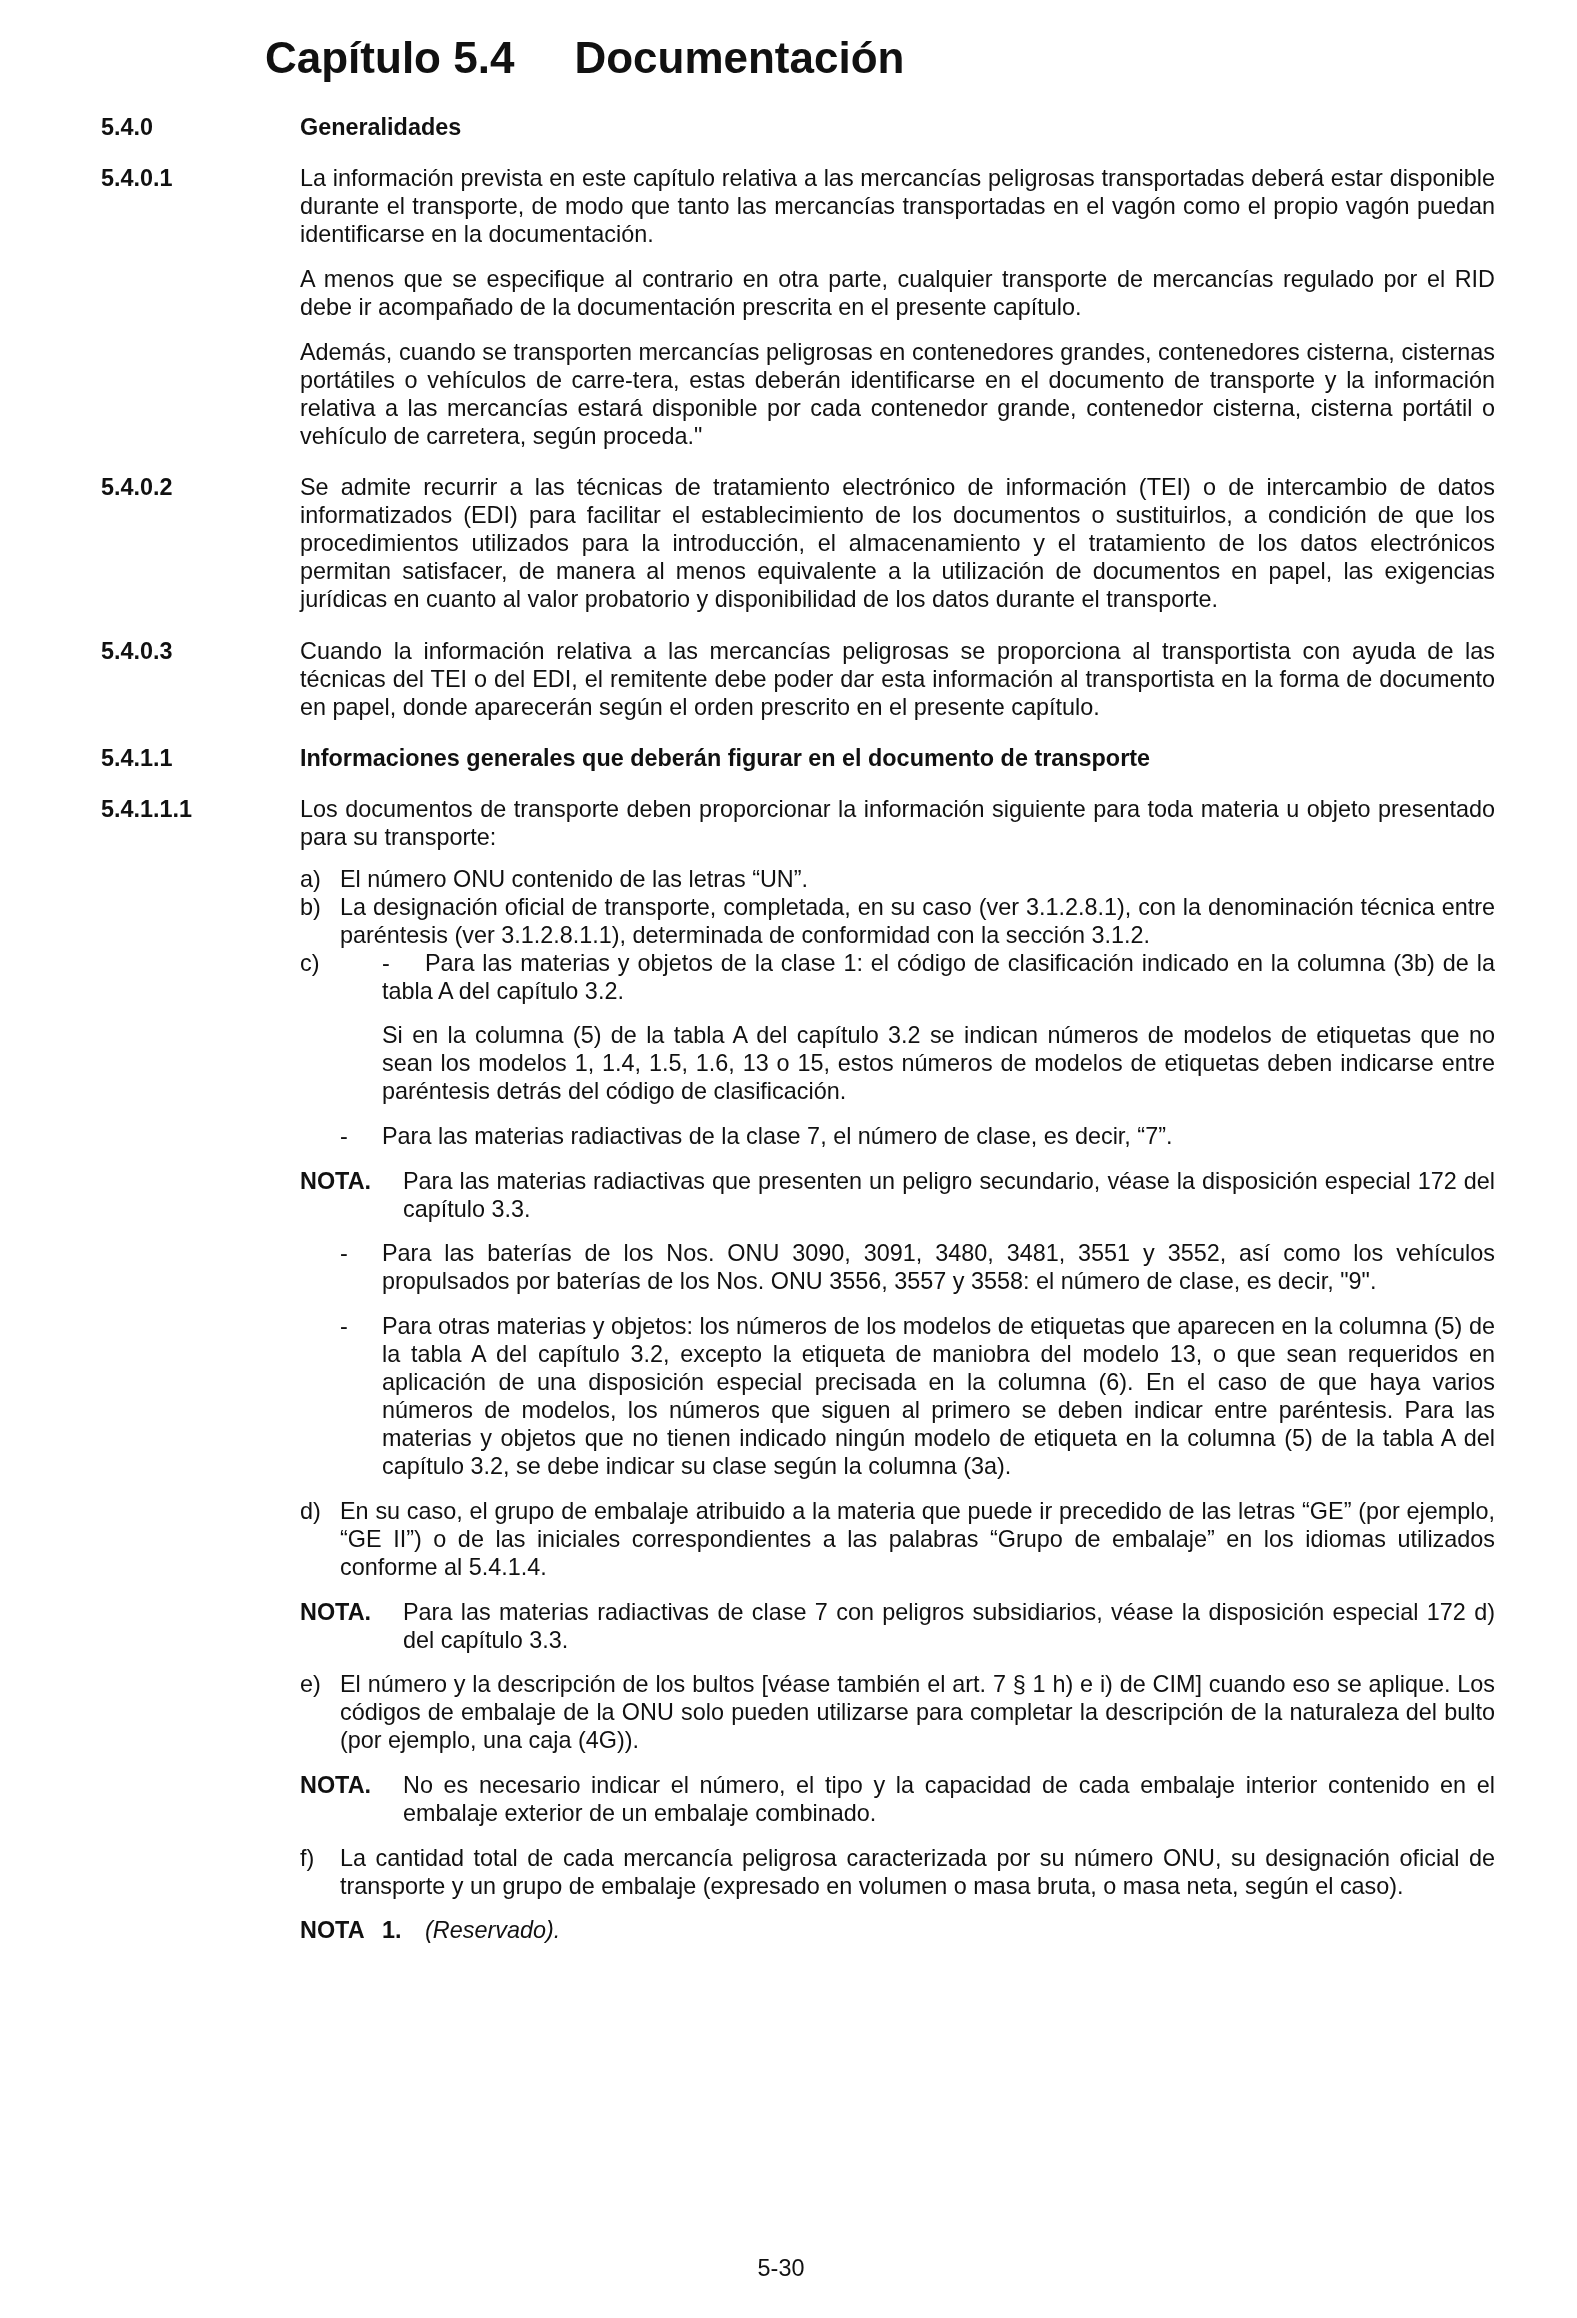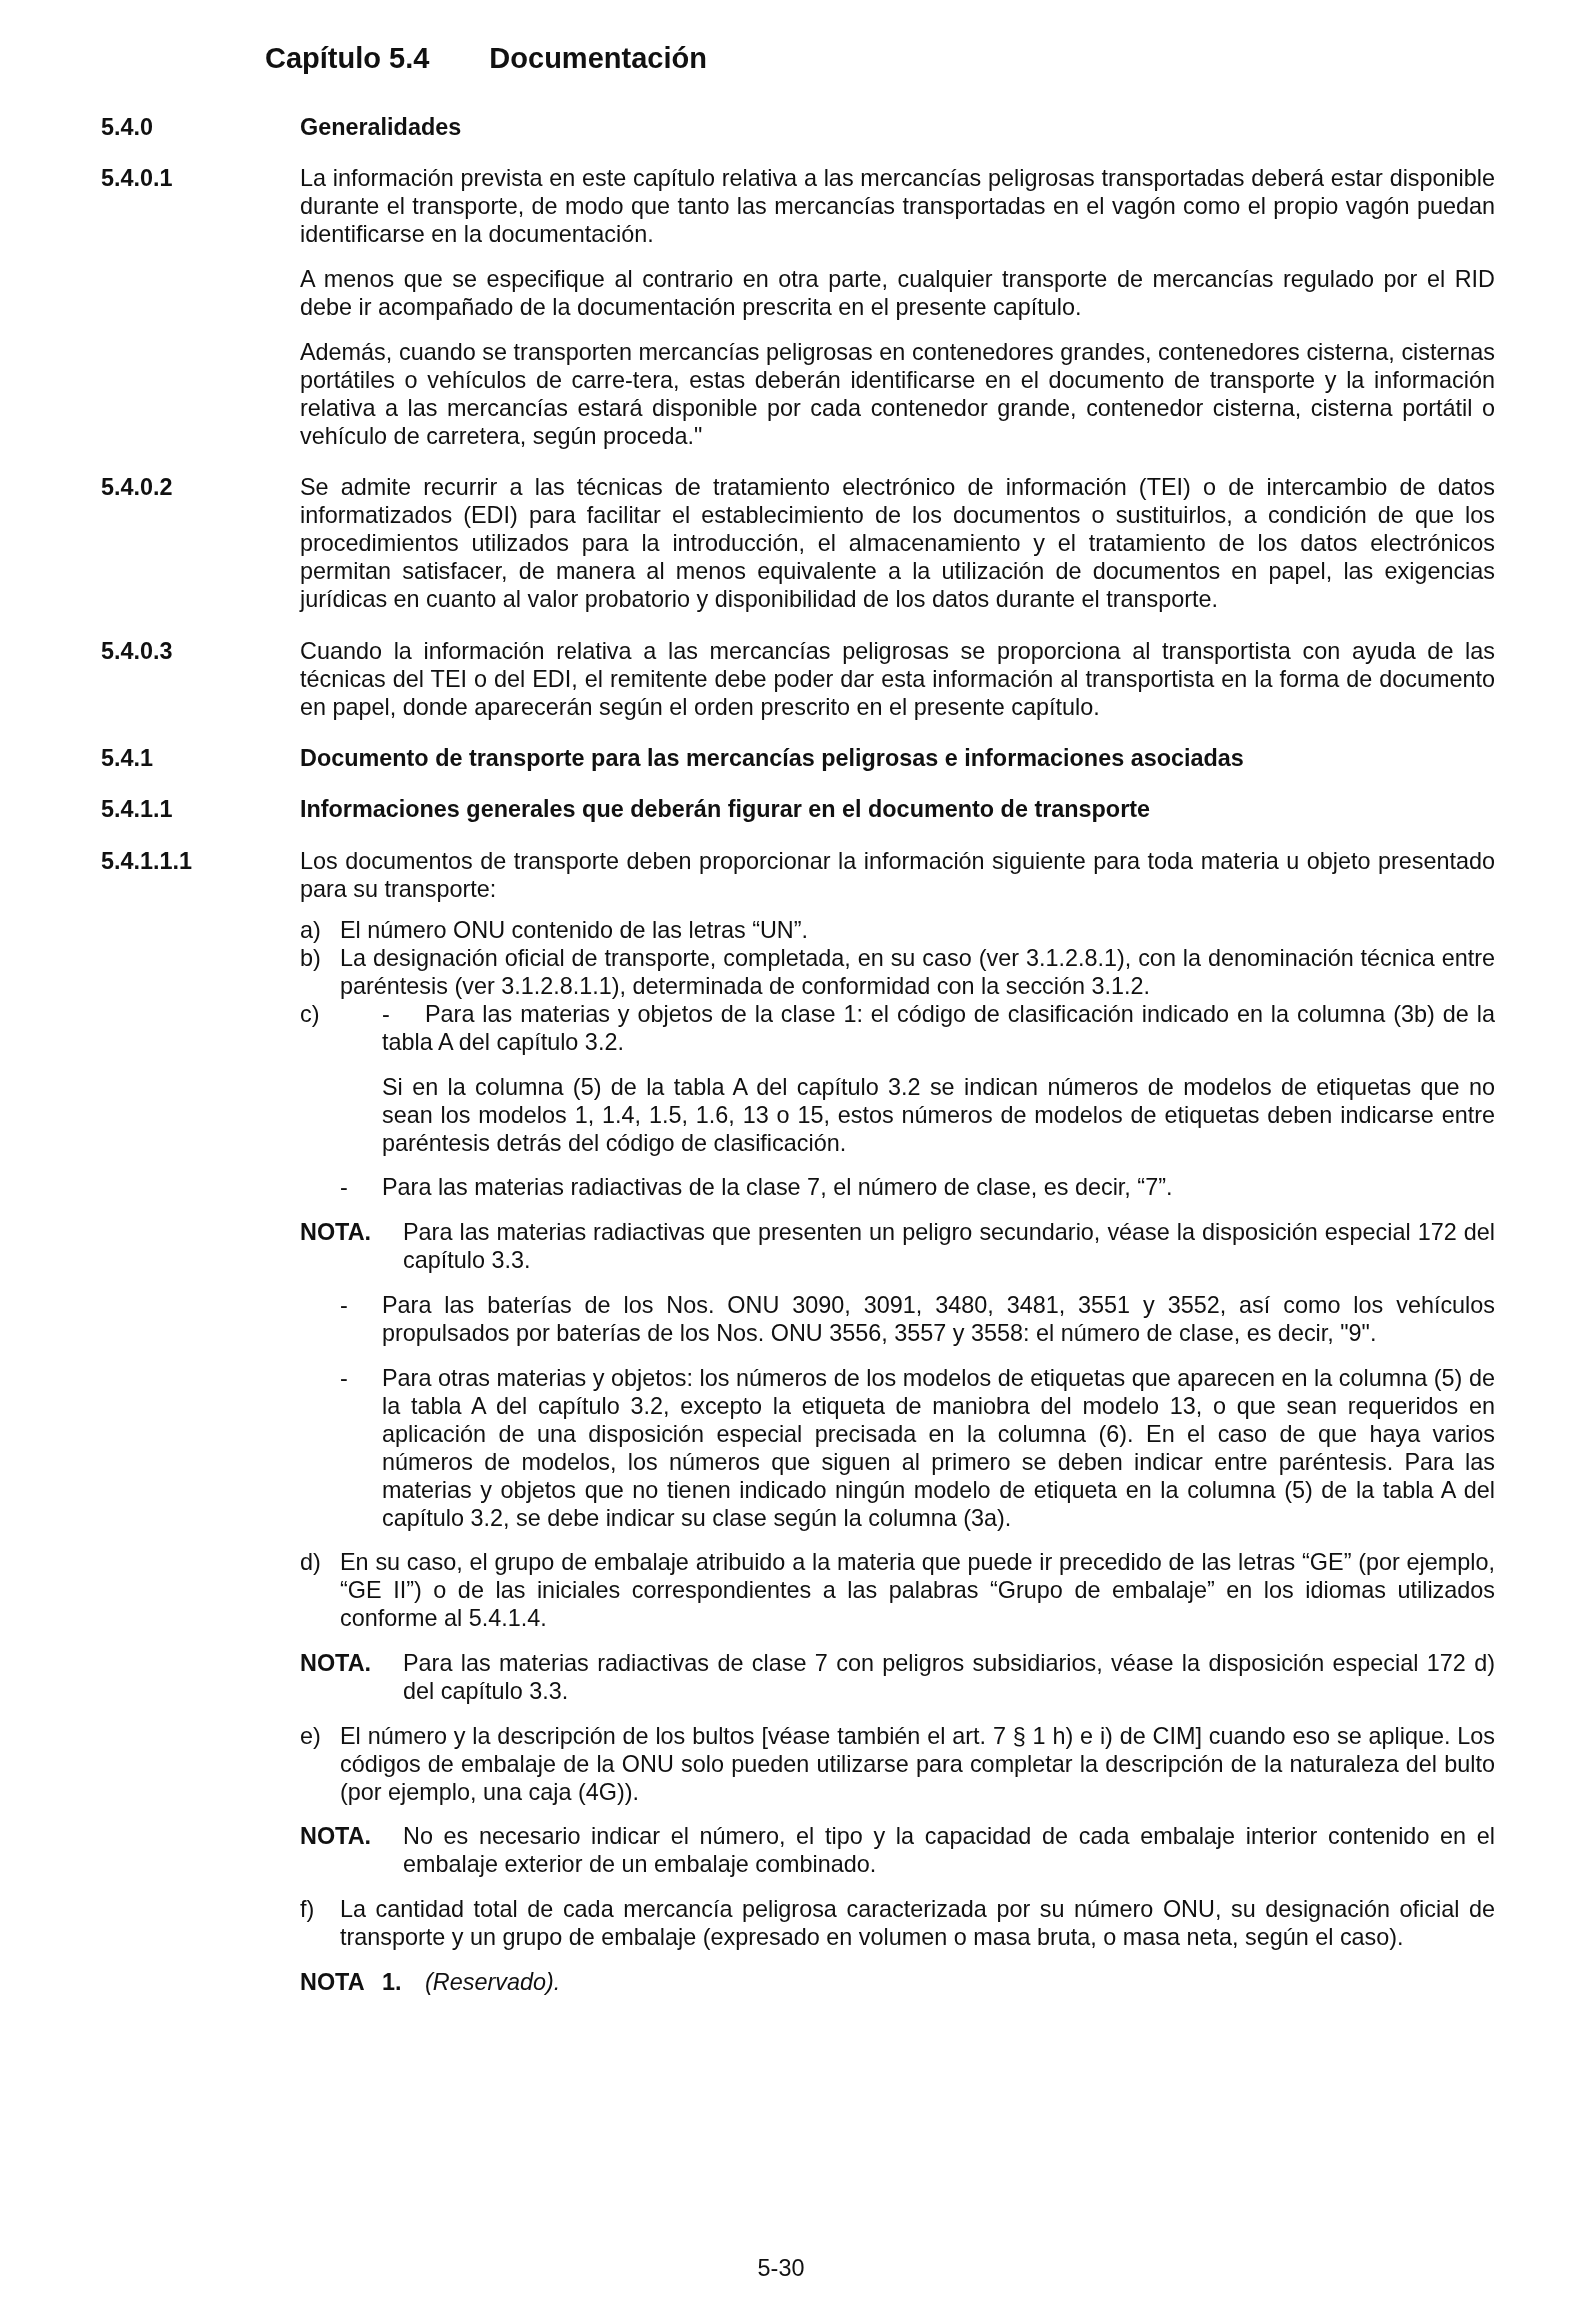--- a/index.html
+++ b/index.html
@@ -14,21 +14,21 @@
     line-height: 28px;
   }
   .page {
     position: absolute;
     inset: 0;
     padding: 38px 83px 0 101px;
     background: #ffffff;
   }
   .doc-title {
     display: flex;
-    font-size: 29px;
+    font-size: 44px;
     line-height: 40px;
     font-weight: bold;
     margin-left: 164px;
     margin-bottom: 35px;
   }
   .title-name { margin-left: 60px; }
 
   .sec { display: flex; margin-bottom: 23.4px; }
   .num { width: 164px; flex-shrink: 0; font-weight: bold; }
   .body { flex: 1; text-align: justify; min-width: 0; margin-left: 35px; }
@@ -93,24 +93,20 @@
     </div>
   </div>
 
   <div class="sec">
     <div class="num">5.4.0.3</div>
     <div class="body">
       <p class="para">Cuando la información relativa a las mercancías peligrosas se proporciona al transportista con ayuda de las técnicas del TEI o del EDI, el remitente debe poder dar esta información al transportista en la forma de documento en papel, donde aparecerán según el orden prescrito en el presente capítulo.</p>
     </div>
   </div>
 
-  <div class="sec">
-    <div class="num">5.4.1</div>
-    <div class="body heading">Documento de transporte para las mercancías peligrosas e informaciones asociadas</div>
-  </div>
 
   <div class="sec">
     <div class="num">5.4.1.1</div>
     <div class="body heading">Informaciones generales que deberán figurar en el documento de transporte</div>
   </div>
 
   <div class="sec">
     <div class="num">5.4.1.1.1</div>
     <div class="body">
       <p class="intro">Los documentos de transporte deben proporcionar la información siguiente para toda materia u objeto presentado para su transporte:</p>

